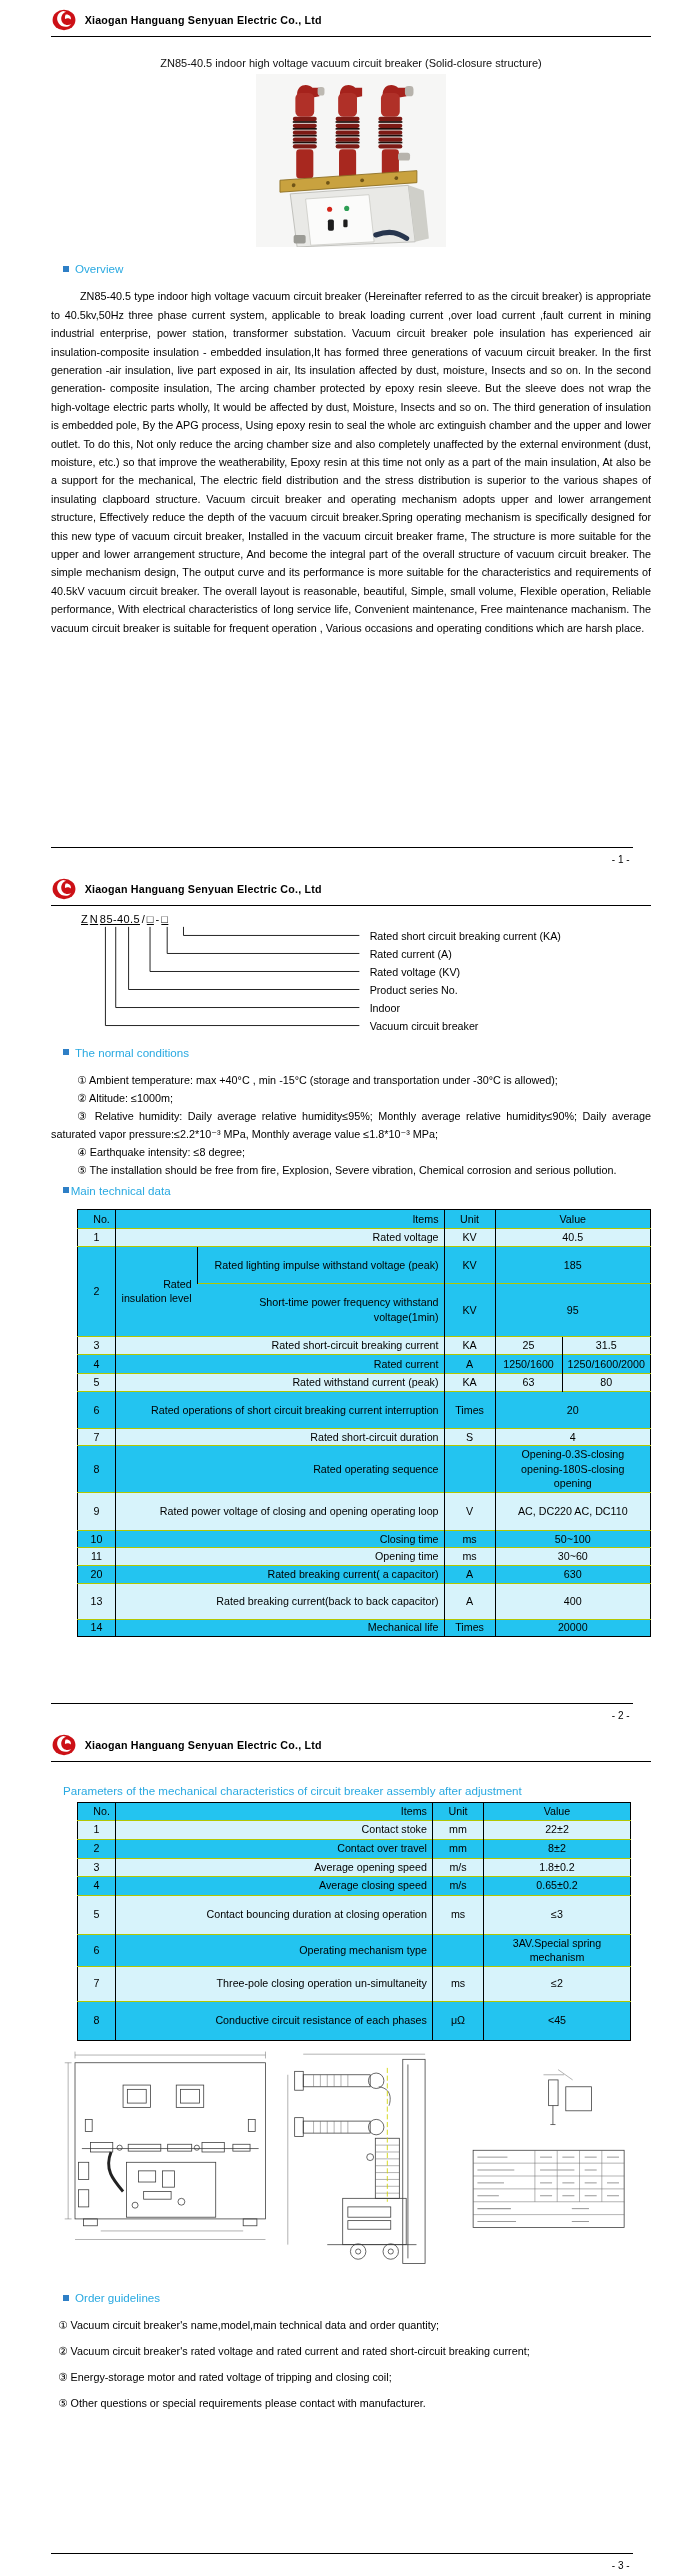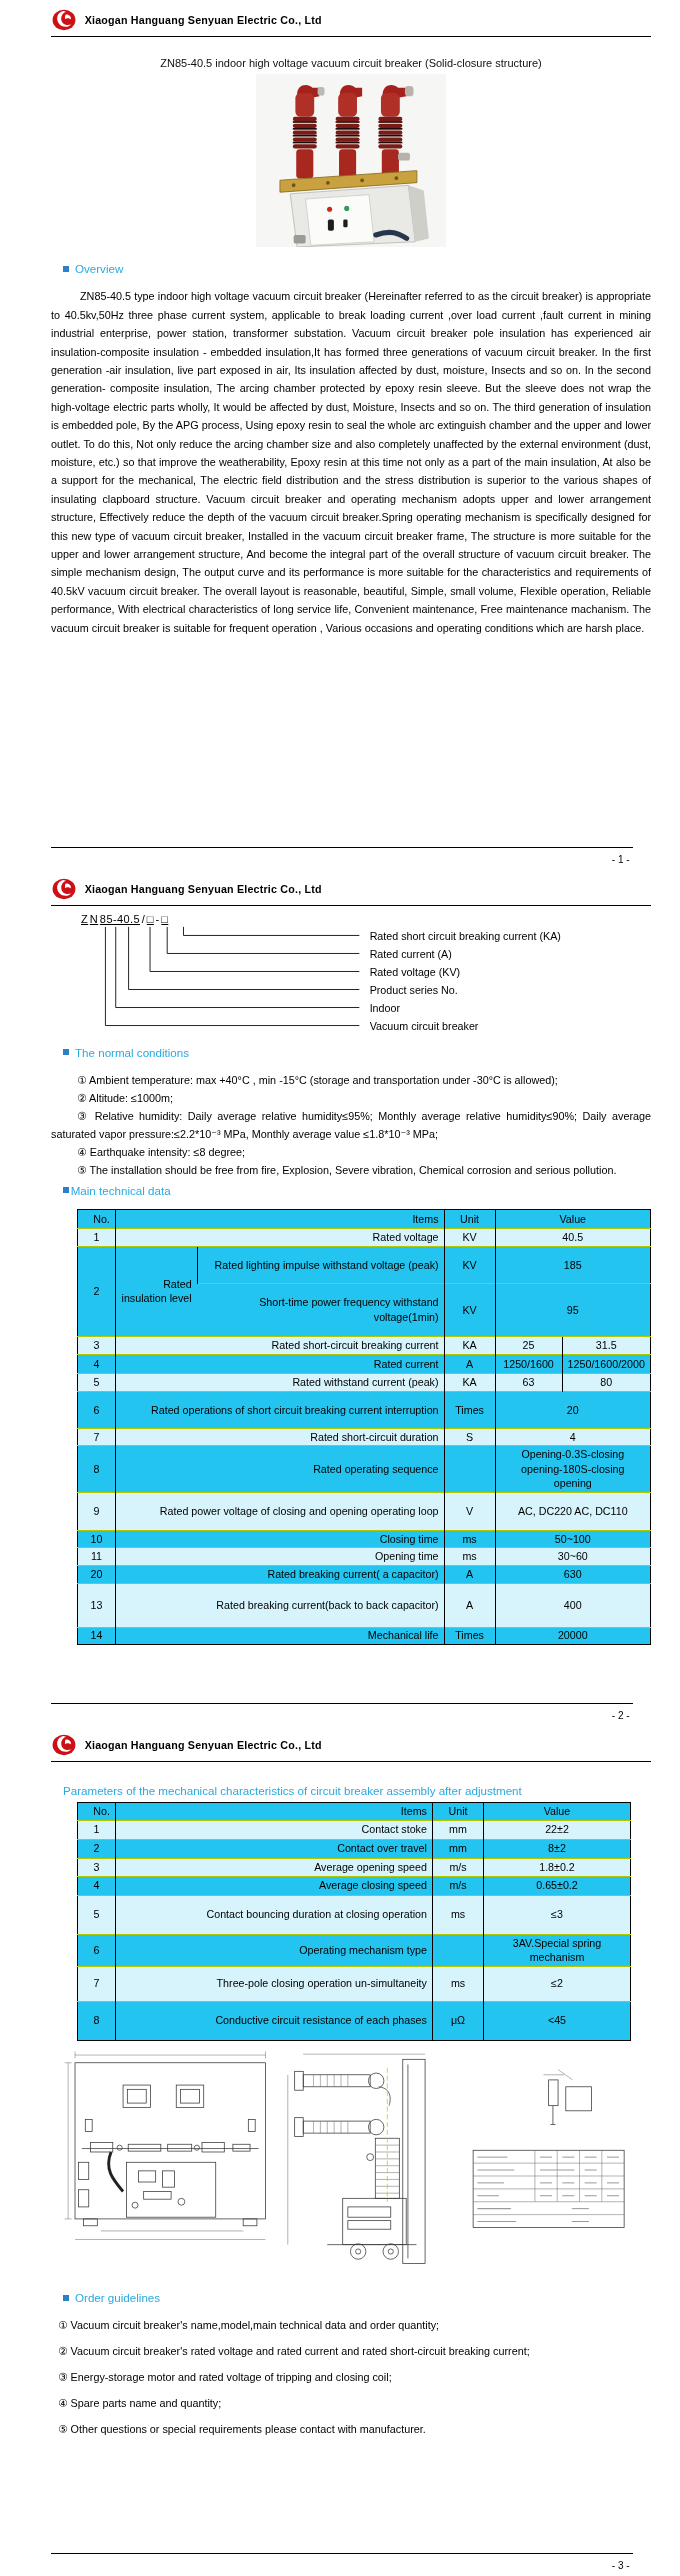--- a/index.html
+++ b/index.html
@@ -308,21 +308,21 @@
               <td colspan="2" class="left">Opening time</td>
           <td>ms</td>
               <td colspan="2">30~60</td>
         </tr>
         <tr class="cy" style="height:18px">
           <td>20</td>
               <td colspan="2" class="left">Rated breaking current( a capacitor)</td>
           <td>A</td>
               <td colspan="2">630</td>
         </tr>
-        <tr class="lt" style="height:44px">
+        <tr class="lt" style="height:36px">
           <td>13</td>
               <td colspan="2" class="left">Rated breaking current(back to back capacitor)</td>
           <td>A</td>
               <td colspan="2">400</td>
         </tr>
         <tr class="cy" style="height:14px">
           <td>14</td>
               <td colspan="2" class="left">Mechanical life</td>
           <td>Times</td>
               <td colspan="2">20000</td>
@@ -559,21 +559,20 @@
       </svg>
 
       <div class="sech" style="margin-top:12px;">
         <span class="sq"></span>
         <span>Order guidelines</span>
       </div>
       <div class="olist">
         <div class="oi">① Vacuum circuit breaker's name,model,main technical data and order quantity;</div>
         <div class="oi">②  Vacuum circuit breaker's rated voltage and rated current and rated short-circuit breaking current;</div>
         <div class="oi">③  Energy-storage motor and rated voltage of tripping and closing coil;</div>
-        <div class="oi">④  Spare parts name and quantity;</div>
         <div class="oi">⑤  Other questions or special requirements please contact with manufacturer.</div>
       </div>
     </div>
     <div class="pfoot">
       <div class="pn">- 3 -</div>
     </div>
   </div>
 
 </div>
 

